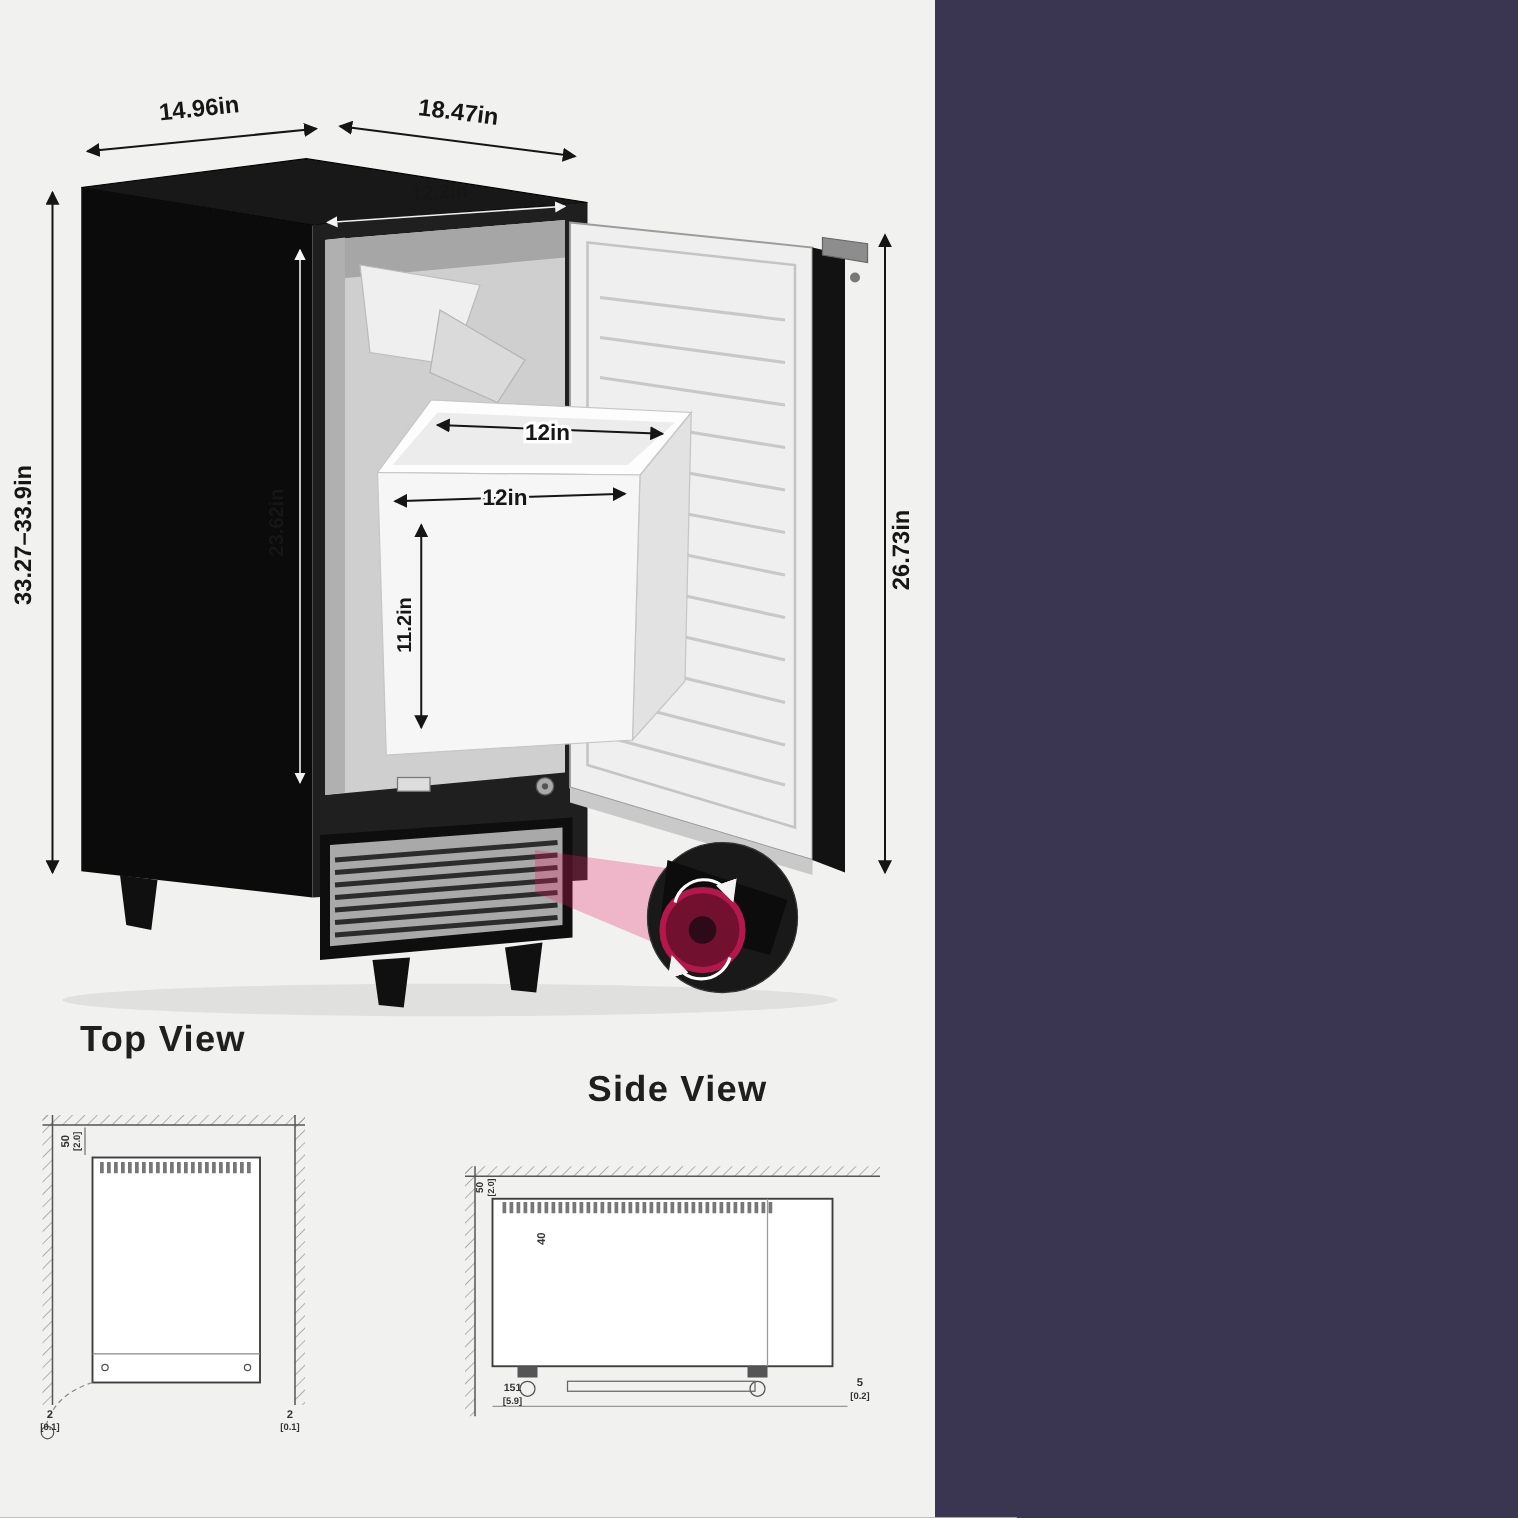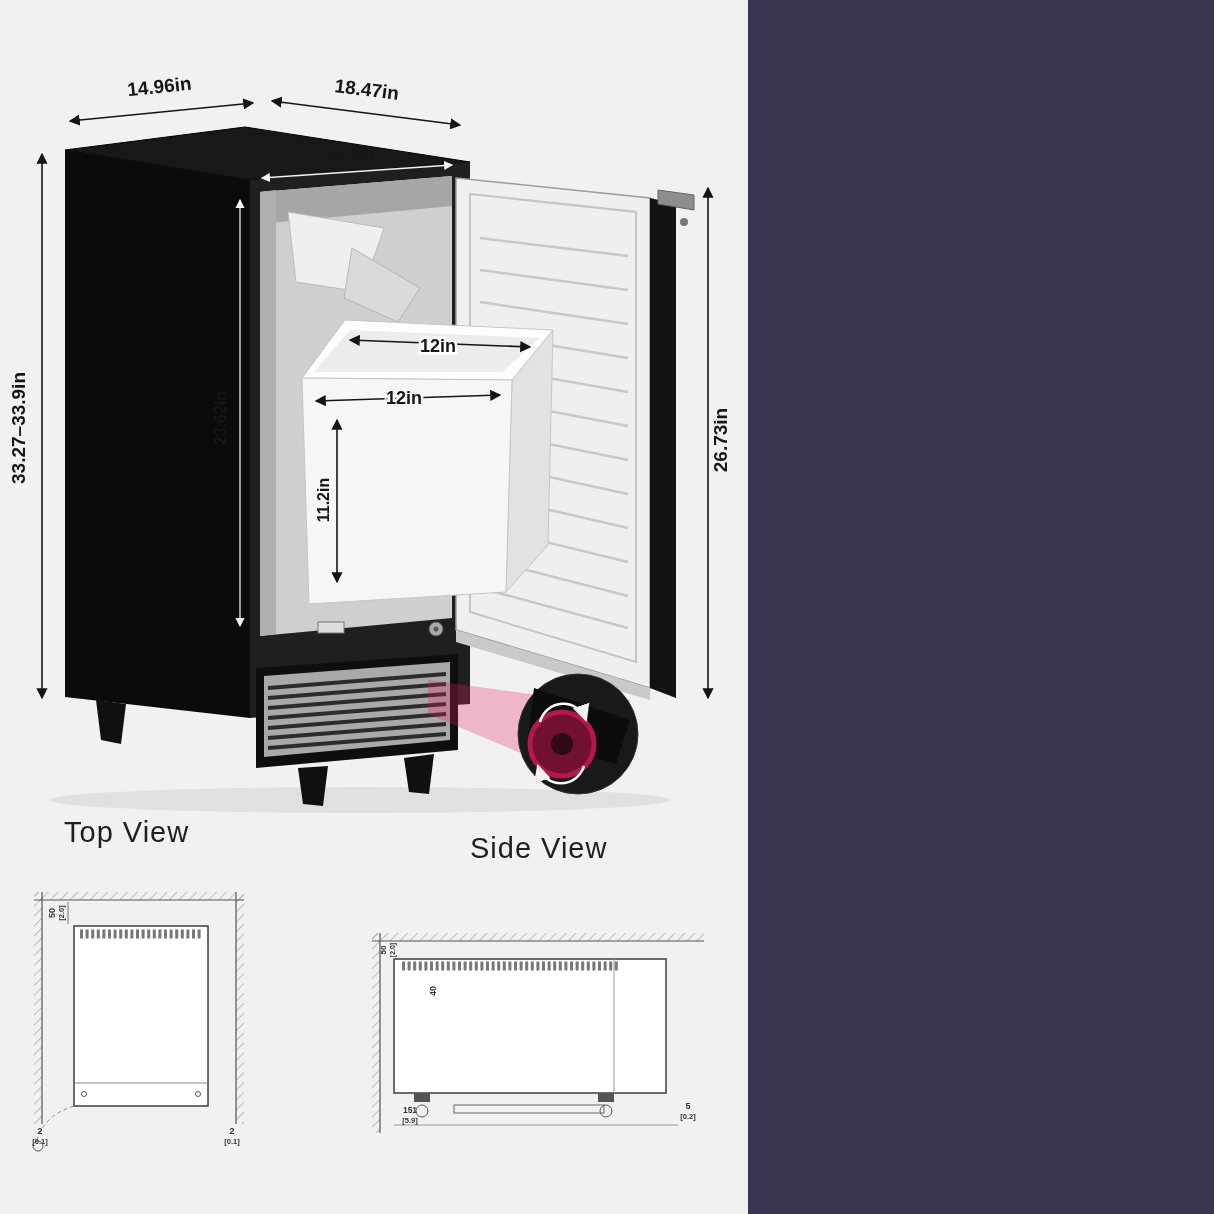--- a/index.html
+++ b/index.html
@@ -8,23 +8,23 @@
   .left-panel{position:absolute;left:0;top:0;width:748px;height:1214px;background:#f1f1f0;}
   .right-panel{position:absolute;left:748px;top:0;width:466px;height:1214px;background:#3a3551;}
 
   .unit-svg{position:absolute;left:0;top:0;}
   .unit-svg text{font-family:"Liberation Sans",sans-serif;font-weight:700;fill:#161616;}
   .tech-svg{position:absolute;}
   .tech-svg text{font-family:"Liberation Sans",sans-serif;font-weight:700;fill:#333;}
   .tv{left:22px;top:878px;}
   .sv{left:358px;top:893px;}
 
-  .view-title{position:absolute;font-size:29px;font-weight:400;color:#1f1f1f;letter-spacing:1px;text-align:right;}
+  .view-title{position:absolute;font-size:29px;font-weight:700;color:#1f1f1f;letter-spacing:1px;text-align:right;}
   .tv-title{left:64px;top:816px;}
-  .sv-title{left:470px;top:832px;}
+  .sv-title{left:470px;top:856px;}
 </style>
 </head>
 <body>
 
 <div class="canvas">
 
   <div class="left-panel">
 
     <svg class="unit-svg" width="748" height="818" viewBox="0 0 748 818">
       <defs>

